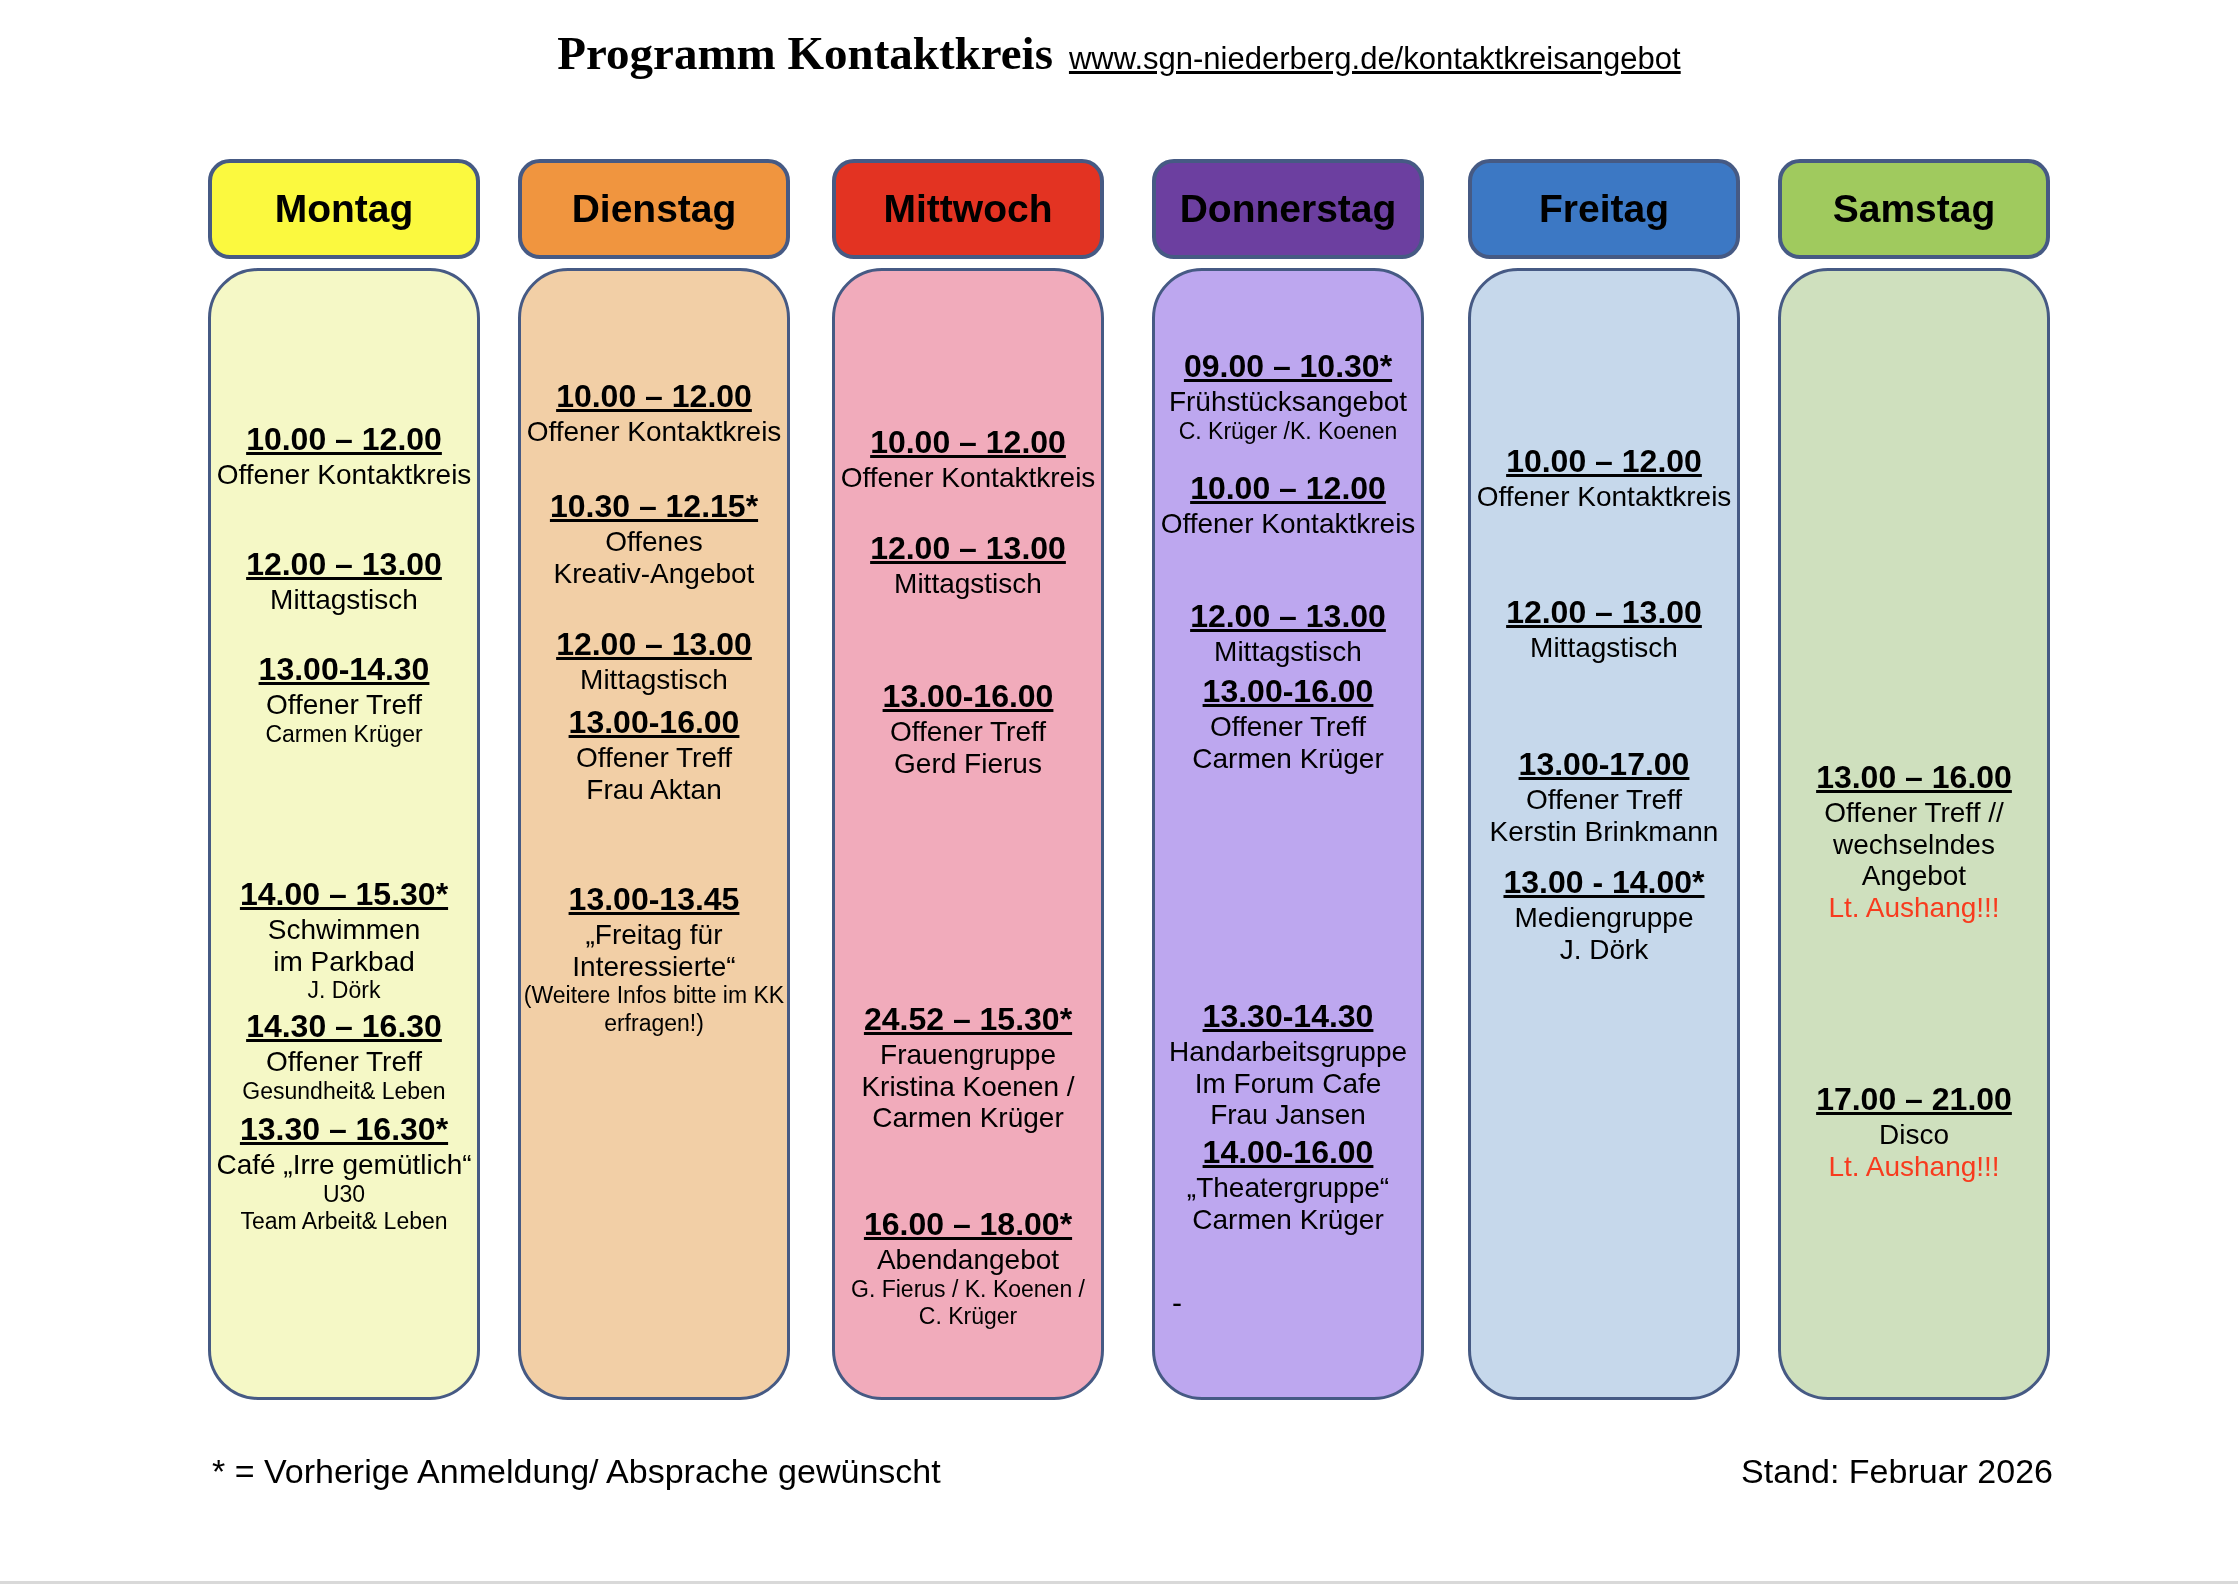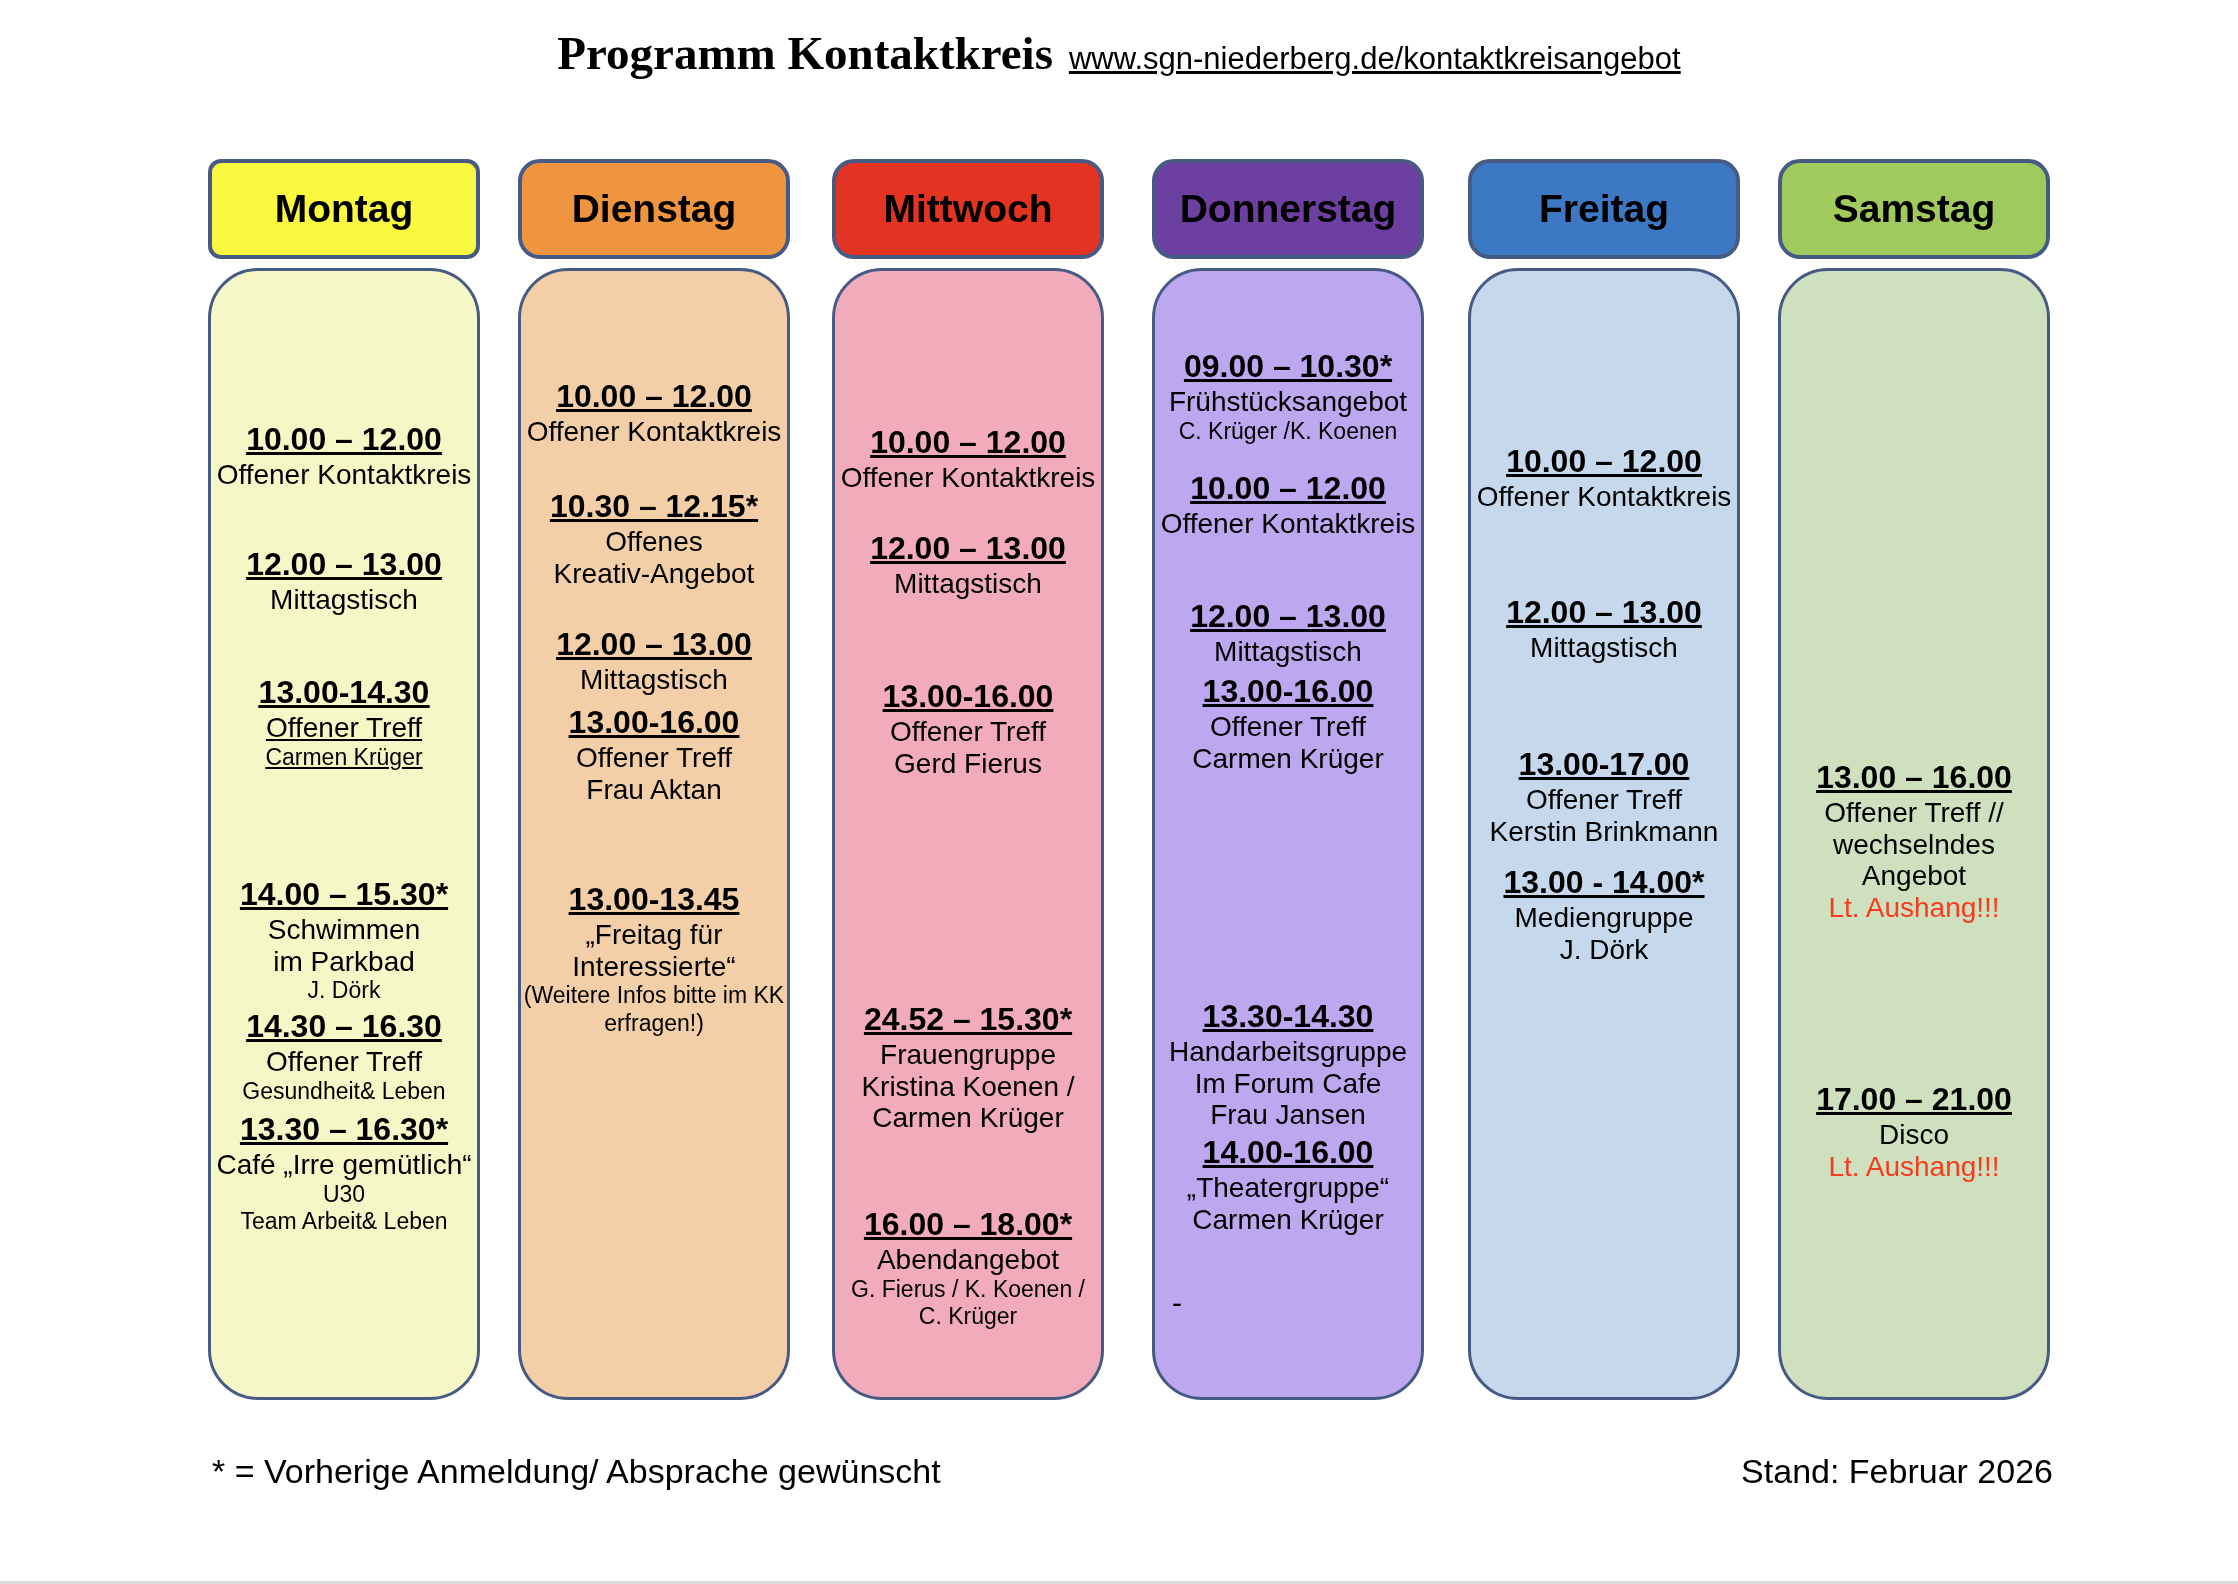--- a/index.html
+++ b/index.html
@@ -72,33 +72,33 @@
 
 <div class="page">
 
   <header class="titlebar">
     <h1>Programm Kontaktkreis</h1>
     <span class="url">www.sgn-niederberg.de/kontaktkreisangebot</span>
   </header>
 
   <main class="board">
       <section class="col" style="left: 208px;">
-        <div class="day-header" style="background: rgb(251, 249, 63); border-color: rgb(70, 90, 132); border-radius: 13px;">
+        <div class="day-header" style="background: rgb(251, 249, 63); border-color: rgb(70, 90, 132);">
           <span class="day-label">Montag</span>
         </div>
         <div class="day-body" style="background: rgb(245, 248, 198); border-color: rgb(70, 90, 132);">
           <div class="entry" style="top: 150px;">
             <div class="time">10.00 – 12.00</div>
             <div class="line n">Offener Kontaktkreis</div>
           </div>
           <div class="entry" style="top: 275px;">
             <div class="time">12.00 – 13.00</div>
             <div class="line n">Mittagstisch</div>
           </div>
-          <div class="entry" style="top: 403px; text-decoration: underline;">
+          <div class="entry" style="top: 380px;">
             <div class="time">13.00-14.30</div>
             <div class="line n">Offener Treff</div>
             <div class="line sm">Carmen Krüger</div>
           </div>
           <div class="entry" style="top: 605px;">
             <div class="time">14.00 – 15.30*</div>
             <div class="line n">Schwimmen</div>
             <div class="line n">im Parkbad</div>
             <div class="line sm">J. Dörk</div>
           </div>

